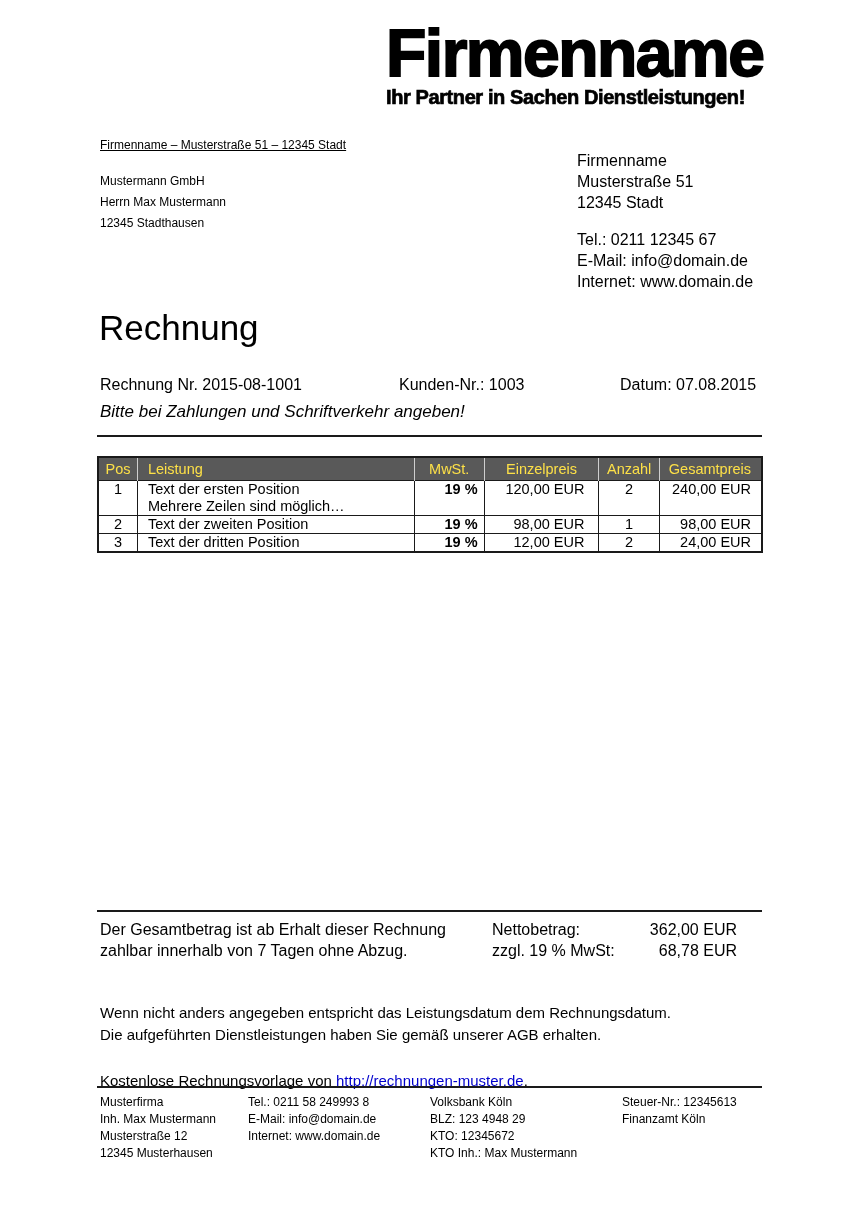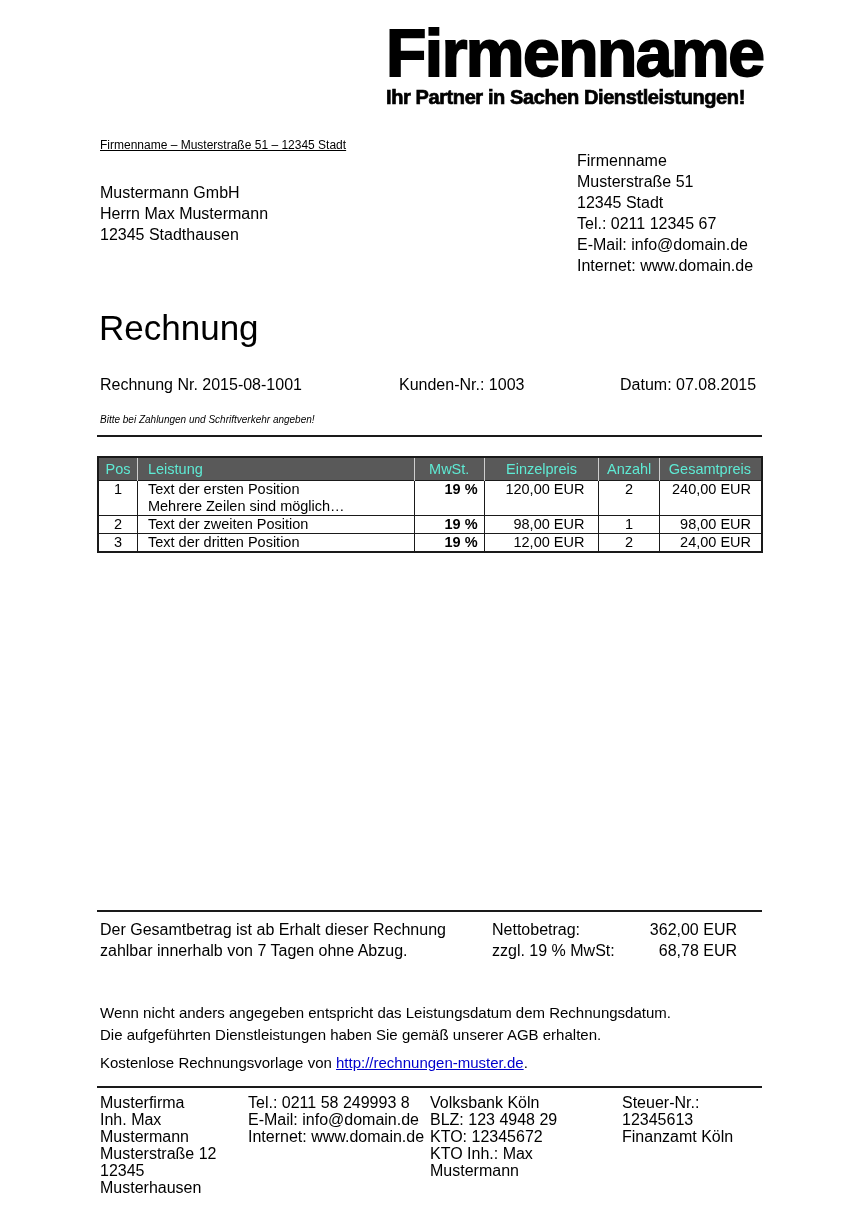--- a/index.html
+++ b/index.html
@@ -22,42 +22,42 @@
   .logo-tagline {
     font-size: 20px; font-weight: bold; letter-spacing: -0.4px;
     -webkit-text-stroke: 0.7px #000; white-space: nowrap; margin-top: 1px;
   }
 
   
   .sender-line {
     position: absolute; left: 100px; top: 138px;
     font-size: 12px; text-decoration: underline;
   }
-  .recipient { position: absolute; left: 100px; top: 171px; font-size: 16px; line-height: 21px; margin-top: 11px; }
+  .recipient { position: absolute; left: 100px; top: 171px; font-size: 12px; line-height: 21px; }
   .company-info { position: absolute; left: 577px; top: 150px; font-size: 16px; line-height: 21px; }
-  .company-contact { margin-top: 0; }
+  .company-contact { margin-top: 16px; }
 
   
   .invoice-title { position: absolute; left: 99px; top: 308px; font-size: 35px; font-weight: normal; letter-spacing: 0; }
   .invoice-meta {
     position: absolute; left: 100px; top: 376px; width: 662px;
     display: grid; grid-template-columns: 299px 221px auto; font-size: 16px;
   }
-  .invoice-note { position: absolute; left: 100px; top: 414px; font-size: 10px; font-style: italic; }
+  .invoice-note { position: absolute; left: 100px; top: 402px; font-size: 17px; font-style: italic; }
   .rule { position: absolute; background: #1a1a1a; }
   .rule-top { left: 97px; top: 435px; width: 665px; height: 2px; }
 
   
   .items-table {
     position: absolute; left: 97px; top: 456px; width: 666px;
     border-collapse: collapse; font-size: 14.5px;
     border: 2px solid #1a1a1a;
   }
   .items-table th {
-    background: #595959; color: #5eead4; font-weight: normal;
+    background: #595959; color: #fde047; font-weight: normal;
     height: 23px; padding: 1px 6px; border-left: 1px solid #cfcfcf;
   }
   .items-table th:first-child { border-left: none; }
   .items-table td {
     border: 1px solid #1a1a1a; padding: 0 6px; line-height: 17px;
     vertical-align: top;
   }
   .h0 { width: 37px; text-align: center; }
   .h1 { width: 270px; text-align: left; padding-left: 10px !important; }
   .h2 { width: 68px;  text-align: center; }
@@ -74,29 +74,29 @@
   
   .rule-totals { left: 97px; top: 910px; width: 665px; height: 2px; }
   .payment-terms { position: absolute; left: 100px; top: 919px; font-size: 16px; line-height: 21px; }
   .totals { position: absolute; left: 492px; top: 919px; width: 245px; font-size: 16px; line-height: 21px; }
   .t-row { display: flex; justify-content: space-between; gap: 44px; }
   .t-row.bold { font-weight: bold; }
   .t-value { text-align: right; }
 
   
   .closing { position: absolute; left: 100px; top: 1002px; font-size: 15px; line-height: 22px; }
-  .template-line { margin-top: 6px; }
+  .template-line { margin-top: 24px; }
   .template-line a { color: #0000cc; text-decoration: underline; }
 
   
   .rule-footer { left: 97px; top: 1086px; width: 665px; height: 2px; }
   .footer {
     position: absolute; left: 100px; top: 1094px; width: 662px;
     display: grid; grid-template-columns: 148px 182px 192px auto;
-    font-size: 16px; line-height: 17px;
+    font-size: 12px; line-height: 17px;
   }
 </style>
 </head>
 <body>
 
 <div class="logo-block">
   <div class="logo-name">Firmenname</div>
   <div class="logo-tagline">Ihr Partner in Sachen Dienstleistungen!</div>
 </div>
 

